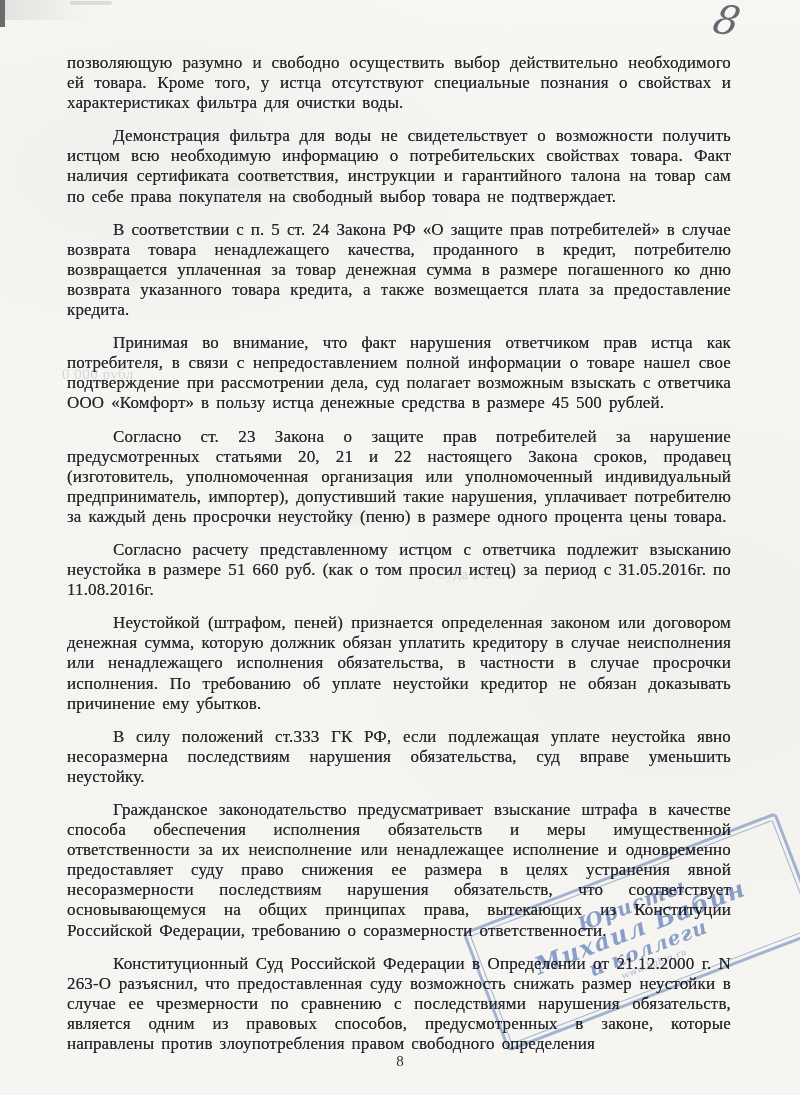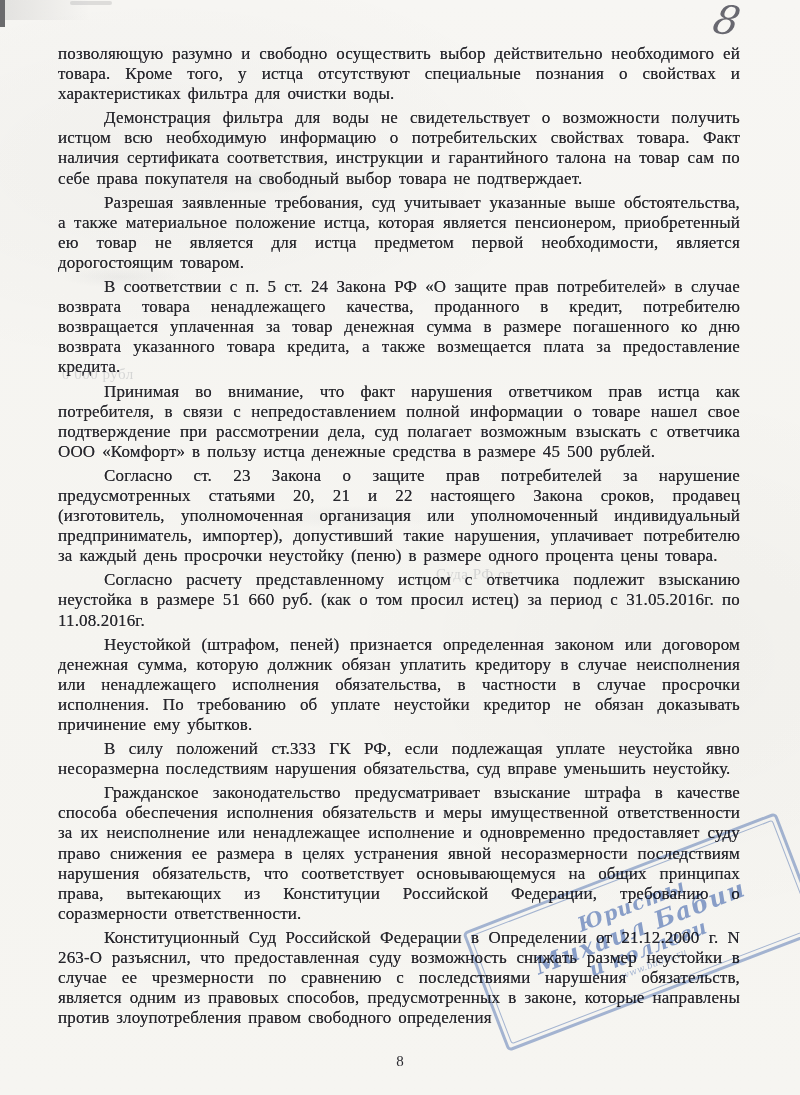--- a/index.html
+++ b/index.html
@@ -23,21 +23,21 @@
     top: 40px;
     width: 690px;
     font-size: 17px;
     line-height: 20.1px;
     text-align: justify;
     letter-spacing: 0.15px;
     word-spacing: 2.5px;
     text-shadow: 0 0 0.5px rgba(38,38,44,0.75);
   }
   .doc-text p {
-    margin: 4px;
+    margin: 13px;
     padding: 0;
     text-indent: 46px;
   }
   .doc-text p.continuation { text-indent: 0; }
 
   
   .footer-number {
     position: absolute;
     top: 1053px;
     left: 0;
@@ -150,21 +150,20 @@
   <div class="blot blot-3"></div>
 
   <div class="handwritten">8</div>
 
   <span class="ghost" style="left:62px; top:366px;">0 000 рубл</span>
   <span class="ghost" style="left:436px; top:566px;">Суда РФ от</span>
 
   <div class="doc-text">
     <p class="continuation">позволяющую разумно и свободно осуществить выбор действительно необходимого ей товара. Кроме того, у истца отсутствуют специальные познания о свойствах и характеристиках фильтра для очистки воды.</p>
     <p>Демонстрация фильтра для воды не свидетельствует о возможности получить истцом всю необходимую информацию о потребительских свойствах товара. Факт наличия сертификата соответствия, инструкции и гарантийного талона на товар сам по себе права покупателя на свободный выбор товара не подтверждает.</p>
-    <p>Разрешая заявленные требования, суд учитывает указанные выше обстоятельства, а также материальное положение истца, которая является пенсионером, приобретенный ею товар не является для истца предметом первой необходимости, является дорогостоящим товаром.</p>
     <p>В соответствии с п. 5 ст. 24 Закона РФ «О защите прав потребителей» в случае возврата товара ненадлежащего качества, проданного в кредит, потребителю возвращается уплаченная за товар денежная сумма в размере погашенного ко дню возврата указанного товара кредита, а также возмещается плата за предоставление кредита.</p>
     <p>Принимая во внимание, что факт нарушения ответчиком прав истца как потребителя, в связи с непредоставлением полной информации о товаре нашел свое подтверждение при рассмотрении дела, суд полагает возможным взыскать с ответчика ООО «Комфорт» в пользу истца денежные средства в размере 45 500 рублей.</p>
     <p>Согласно ст. 23 Закона о защите прав потребителей за нарушение предусмотренных статьями 20, 21 и 22 настоящего Закона сроков, продавец (изготовитель, уполномоченная организация или уполномоченный индивидуальный предприниматель, импортер), допустивший такие нарушения, уплачивает потребителю за каждый день просрочки неустойку (пеню) в размере одного процента цены товара.</p>
     <p>Согласно расчету представленному истцом с ответчика подлежит взысканию неустойка в размере 51 660 руб. (как о том просил истец) за период с 31.05.2016г. по 11.08.2016г.</p>
     <p>Неустойкой (штрафом, пеней) признается определенная законом или договором денежная сумма, которую должник обязан уплатить кредитору в случае неисполнения или ненадлежащего исполнения обязательства, в частности в случае просрочки исполнения. По требованию об уплате неустойки кредитор не обязан доказывать причинение ему убытков.</p>
     <p>В силу положений ст.333 ГК РФ, если подлежащая уплате неустойка явно несоразмерна последствиям нарушения обязательства, суд вправе уменьшить неустойку.</p>
     <p>Гражданское законодательство предусматривает взыскание штрафа в качестве способа обеспечения исполнения обязательств и меры имущественной ответственности за их неисполнение или ненадлежащее исполнение и одновременно предоставляет суду право снижения ее размера в целях устранения явной несоразмерности последствиям нарушения обязательств, что соответствует основывающемуся на общих принципах права, вытекающих из Конституции Российской Федерации, требованию о соразмерности ответственности.</p>
     <p>Конституционный Суд Российской Федерации в Определении от 21.12.2000 г. N 263-О разъяснил, что предоставленная суду возможность снижать размер неустойки в случае ее чрезмерности по сравнению с последствиями нарушения обязательств, является одним из правовых способов, предусмотренных в законе, которые направлены против злоупотребления правом свободного определения</p>
   </div>
 

